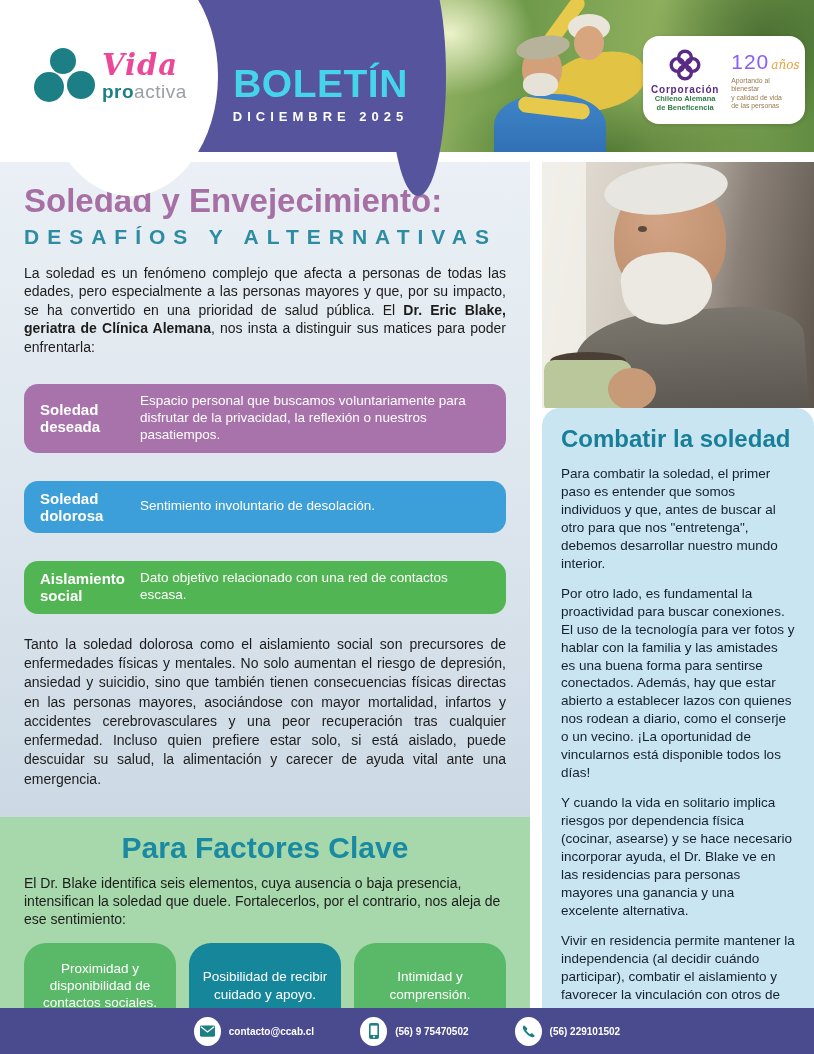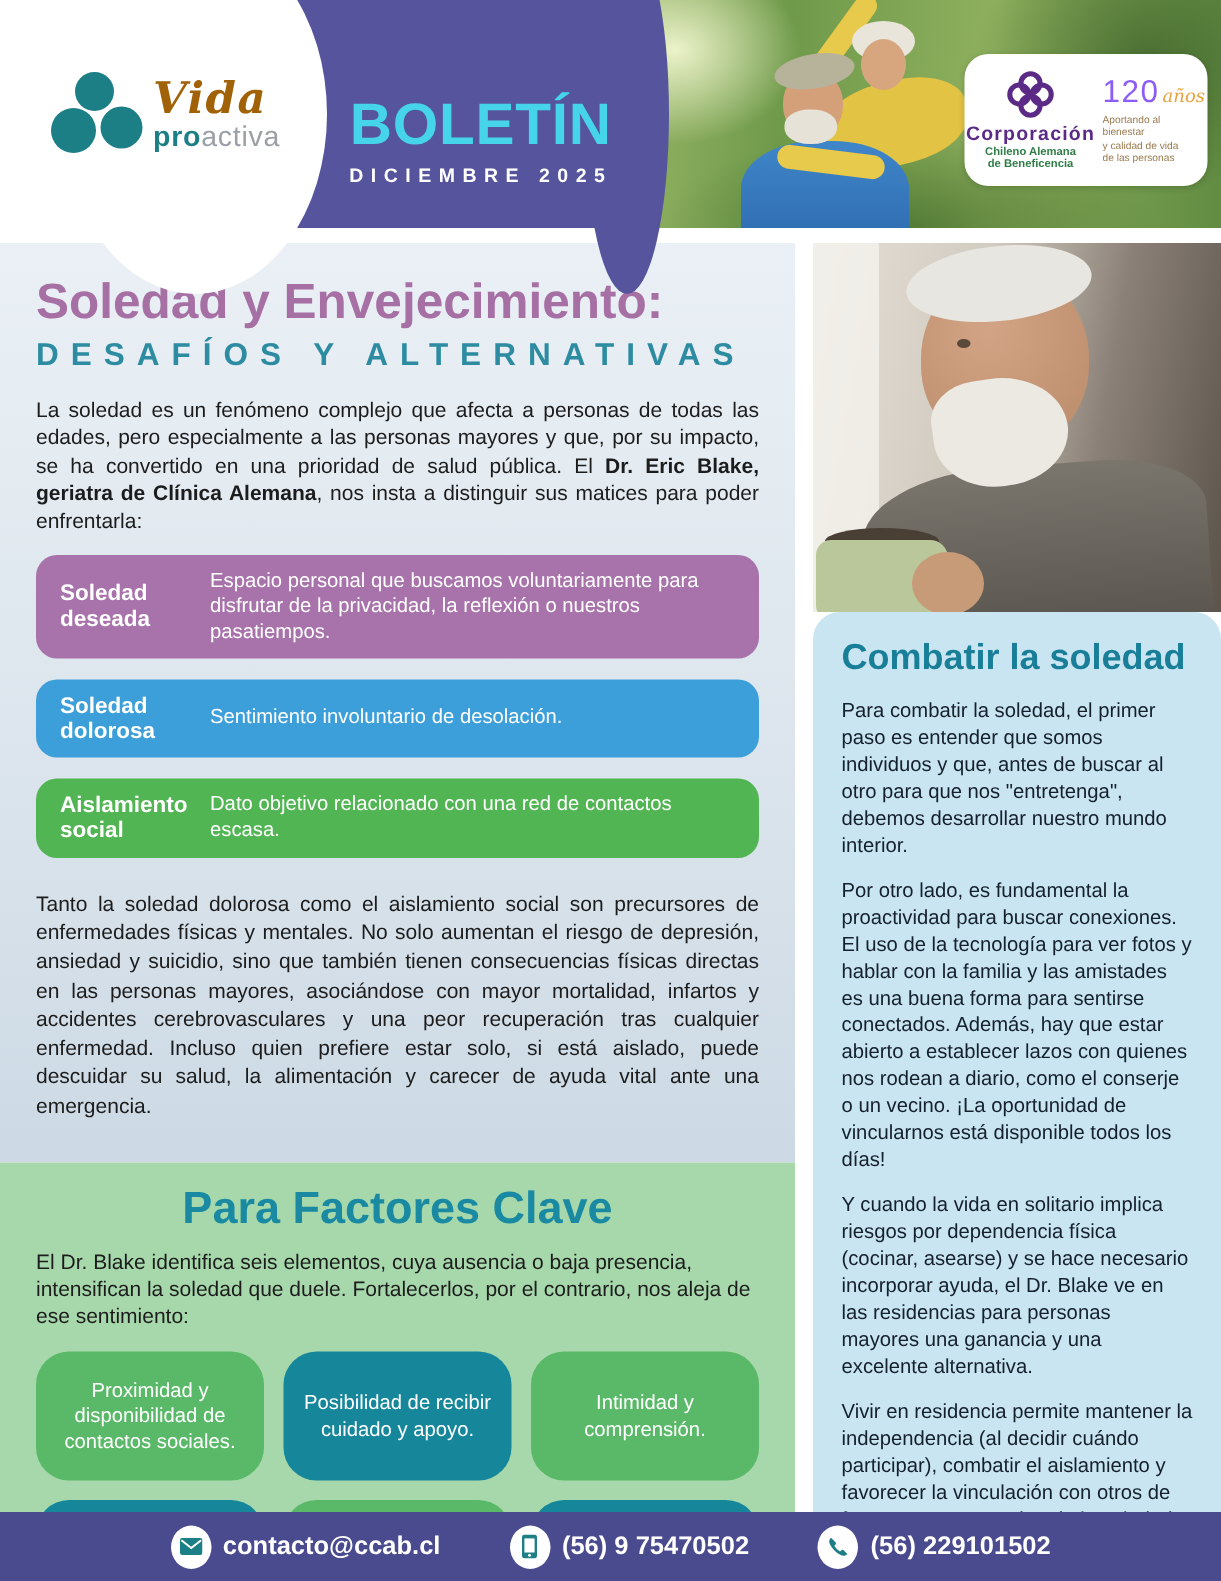--- a/index.html
+++ b/index.html
@@ -34,45 +34,45 @@
   .banner-title { font-size:39px; font-weight:800; color:#45d4e9; letter-spacing:0.5px; line-height:1; }
   .banner-sub   { font-size:13px; font-weight:700; color:#ffffff; letter-spacing:5px; margin-top:6px; white-space:nowrap; }
 
   .logo-area { position:absolute; left:0; top:0; width:190px; height:152px; background:#fff; z-index:3; display:flex; align-items:center; }
   .logo-circles { position:relative; width:62px; height:56px; margin-left:34px; }
   .logo-circles .c { position:absolute; background:#1d7f86; border-radius:50%; }
   .c1 { left:16px; top:0;   width:26px; height:26px; }
   .c2 { left:0;   top:24px; width:30px; height:30px; }
   .c3 { left:33px; top:23px; width:28px; height:28px; }
   .logo-text { margin-left:6px; }
-  .logo-script { font-family:"DejaVu Serif", serif; font-style:italic; font-weight:700; color:#a16207; font-size:29px; line-height:1; letter-spacing:1px; }
+  .logo-script { font-family:"DejaVu Serif", serif; font-style:italic; font-weight:700; color:#ec4899; font-size:29px; line-height:1; letter-spacing:1px; }
   .logo-sub { font-size:19px; line-height:1; margin-top:2px; letter-spacing:0.5px; }
   .logo-sub .pro { color:#1d7f86; font-weight:700; }
   .logo-sub .activa { color:#9aa0a6; font-weight:400; }
 
   .badge { position:absolute; right:9px; top:36px; width:162px; height:88px; background:#fff; border-radius:16px; z-index:2; display:flex; align-items:center; padding:7px 8px; box-shadow:0 1px 4px rgba(0,0,0,.15); }
   .badge-left { width:72px; display:flex; flex-direction:column; align-items:center; }
   .badge-org { text-align:center; margin-top:2px; line-height:1.15; }
-  .badge-org .o1 { font-size:13px; font-weight:700; color:#5b2a86; letter-spacing:0.8px; }
+  .badge-org .o1 { font-size:10px; font-weight:700; color:#5b2a86; letter-spacing:0.8px; }
   .badge-org .o2, .badge-org .o3 { font-size:7.5px; font-weight:700; color:#2e7d46; }
   .badge-divider { width:1.5px; height:62px; background:#5b2a86; opacity:.6; margin:0 6px; }
   .badge-right { flex:1; }
   .badge-years { display:flex; align-items:baseline; }
   .y-num  { font-size:21px; font-weight:400; color:#8b5cf6; letter-spacing:1px; }
   .y-word { font-family:"DejaVu Serif", serif; font-style:italic; font-size:12px; color:#e8a23b; margin-left:2px; }
   .badge-tag { margin-top:3px; line-height:1.25; }
   .badge-tag div { font-size:6.8px; color:#9a7a4e; }
 
   
   .left-col { position:absolute; left:0; top:162px; width:530px; height:846px; display:flex; flex-direction:column; }
   .article { background:linear-gradient(180deg,#eaf0f5 0%, #dce5ed 55%, #ccd9e4 100%); padding:22px 24px 28px 24px; }
   .a-title { font-size:33px; font-weight:800; color:#a770a5; line-height:1.05; }
   .a-sub   { font-size:21px; font-weight:700; color:#2d8ca1; letter-spacing:8px; margin-top:6px; white-space:nowrap; }
   .a-intro { font-size:14px; line-height:1.32; color:#1c1c1c; margin-top:15px; text-align:justify; }
-  .card { display:flex; align-items:center; border-radius:14px; padding:9px 16px; margin-top:14px; color:#fff; min-height:50px;justify-content:space-between; }
+  .card { display:flex; align-items:center; border-radius:14px; padding:9px 16px; margin-top:28px; color:#fff; min-height:50px;justify-content:space-between; }
   .card-label { flex:0 0 100px; font-weight:700; font-size:15px; line-height:1.15; }
   .card-text  { flex:1; font-size:13.5px; line-height:1.25; }
   .card-purple { background:#a873ab; }
   .card-blue   { background:#3d9fd9; }
   .card-green  { background:#52b553; }
   .a-body { font-size:14px; line-height:1.38; color:#1c1c1c; margin-top:21px; text-align:justify; }
 
   .factors { flex:1; background:#a7d8ab; padding:14px 24px 0 24px; }
   .f-title { text-align:center; font-size:30px; font-weight:800; color:#1a8aa3; }
   .f-intro { font-size:14px; line-height:1.3; color:#1c1c1c; margin-top:9px; }
@@ -97,21 +97,21 @@
 
   .panel { width:272px; height:600px; background:#c9e5f1; border-radius:18px 18px 0 0; margin-top:0; padding:17px 19px 0 19px; }
   .p-title { font-size:24px; font-weight:800; color:#197f99; }
   .panel p.sp { font-size:13.5px; line-height:1.33; color:#14202c; margin-top:12px; }
   .qr-row { display:flex; align-items:flex-start; margin-top:14px; }
   .qr-box { flex:0 0 82px; height:82px; background:#fff; border-radius:13px; display:flex; align-items:center; justify-content:center; }
   .qr-text { margin-left:14px; font-size:13.5px; line-height:1.33; color:#14202c; padding-top:4px; }
 
   
   .footer { position:absolute; left:0; top:1008px; width:814px; height:46px; background:#4a4a8e; display:flex; align-items:center; justify-content:center; gap:46px; }
-  .f-item { display:flex; align-items:center; gap:8px; color:#fff; font-weight:700; font-size:17px; cursor:pointer; }
+  .f-item { display:flex; align-items:center; gap:8px; color:#fff; font-weight:700; font-size:10px; cursor:pointer; }
   .oval { width:27px; height:29px; background:#fff; border-radius:50%; display:flex; align-items:center; justify-content:center; }
   .oval svg { display:block; }
 </style>
 </head>
 <body>
 
 <div class="page">
 
   <header class="header">
     <div class="photo-couple">

